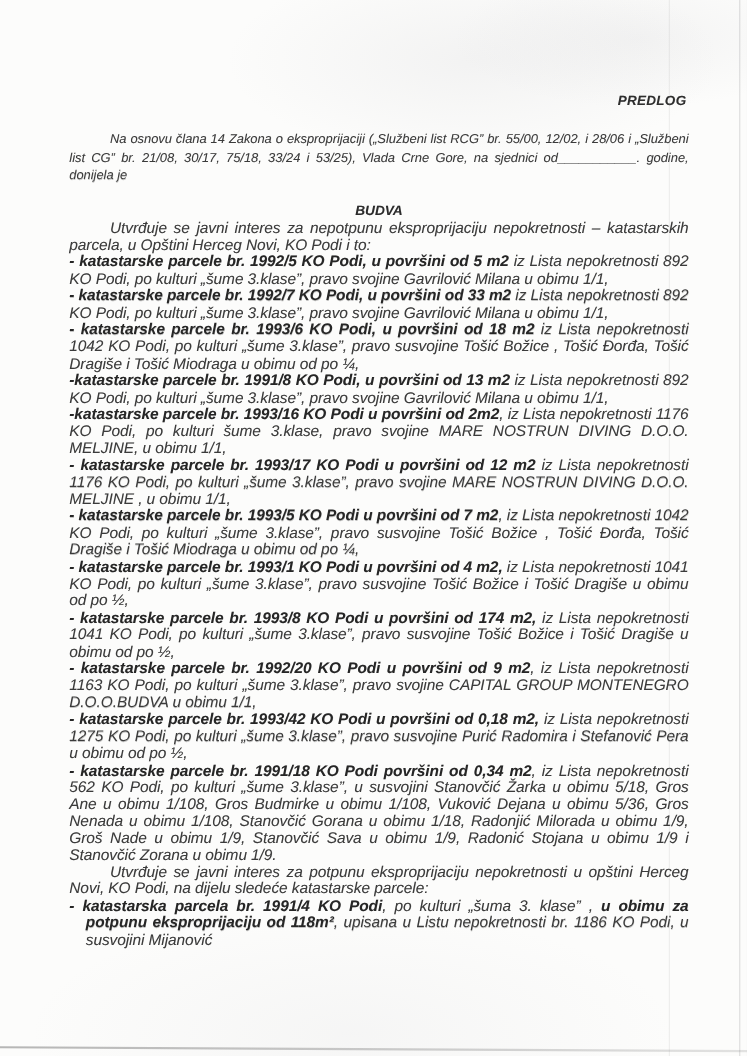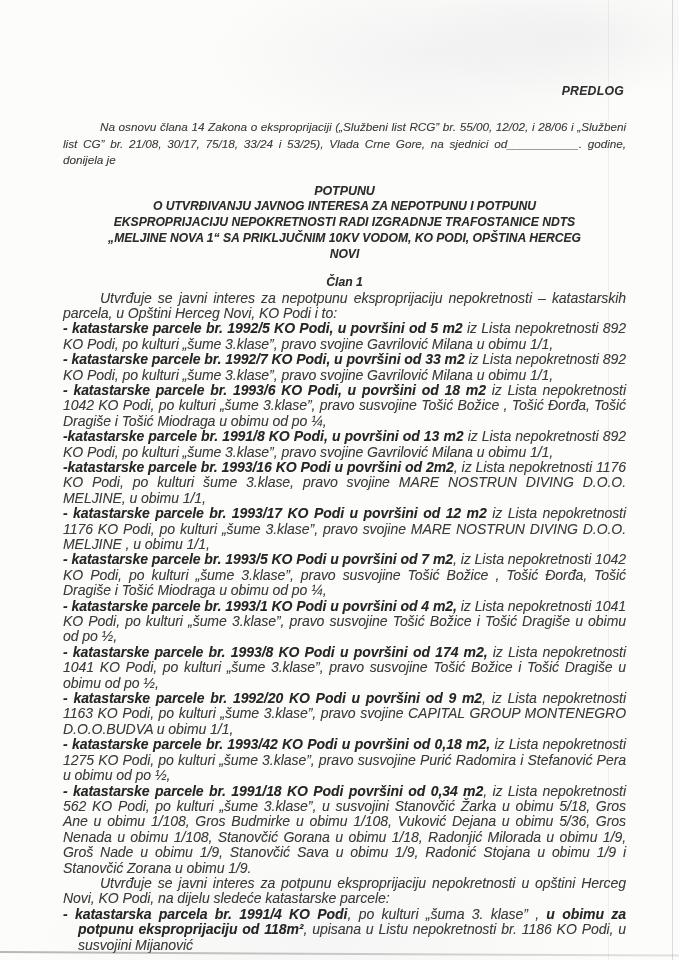--- a/index.html
+++ b/index.html
@@ -128,25 +128,23 @@
 <body>
 
 <div class="page">
 
   <div class="content">
 
     <div class="predlog">PREDLOG</div>
 
     <p class="intro">Na osnovu člana 14 Zakona o eksproprijaciji („Službeni list RCG” br. 55/00, 12/02, i 28/06 i „Službeni list CG” br. 21/08, 30/17, 75/18, 33/24 i 53/25), Vlada Crne Gore, na sjednici od___________. godine, donijela je</p>
 
-    <div class="decision-heading">POTPUNU</div>
+    <div class="decision-heading">BUDVA</div>
 
-    <div class="decision-title">O UTVRĐIVANJU JAVNOG INTERESA ZA NEPOTPUNU I POTPUNU EKSPROPRIJACIJU NEPOKRETNOSTI RADI IZGRADNJE TRAFOSTANICE NDTS „MELJINE NOVA 1“ SA PRIKLJUČNIM 10KV VODOM, KO PODI, OPŠTINA HERCEG NOVI</div>
 
-    <div class="article-heading">Član 1</div>
 
     <div class="body-text">
 
       <p>Utvrđuje se javni interes za nepotpunu eksproprijaciju nepokretnosti – katastarskih parcela, u Opštini Herceg Novi, KO Podi i to:</p>
 
       <ul class="parcels">
         <li class="parcel"><b>- katastarske parcele br. 1992/5 KO Podi, u površini od 5 m2</b><span> iz Lista nepokretnosti 892 KO Podi, po kulturi „šume 3.klase”, pravo svojine Gavrilović Milana u obimu 1/1,</span></li>
         <li class="parcel"><b>- katastarske parcele br. 1992/7 KO Podi, u površini od 33 m2</b><span> iz Lista nepokretnosti 892 KO Podi, po kulturi „šume 3.klase”, pravo svojine Gavrilović Milana u obimu 1/1,</span></li>
         <li class="parcel"><b>- katastarske parcele br. 1993/6 KO Podi, u površini od 18 m2</b><span> iz Lista nepokretnosti 1042 KO Podi, po kulturi „šume 3.klase”, pravo susvojine Tošić Božice , Tošić Đorđa, Tošić Dragiše i Tošić Miodraga u obimu od po ¼,</span></li>
         <li class="parcel"><b>-katastarske parcele br. 1991/8 KO Podi, u površini od 13 m2</b><span> iz Lista nepokretnosti 892 KO Podi, po kulturi „šume 3.klase”, pravo svojine Gavrilović Milana u obimu 1/1,</span></li>

